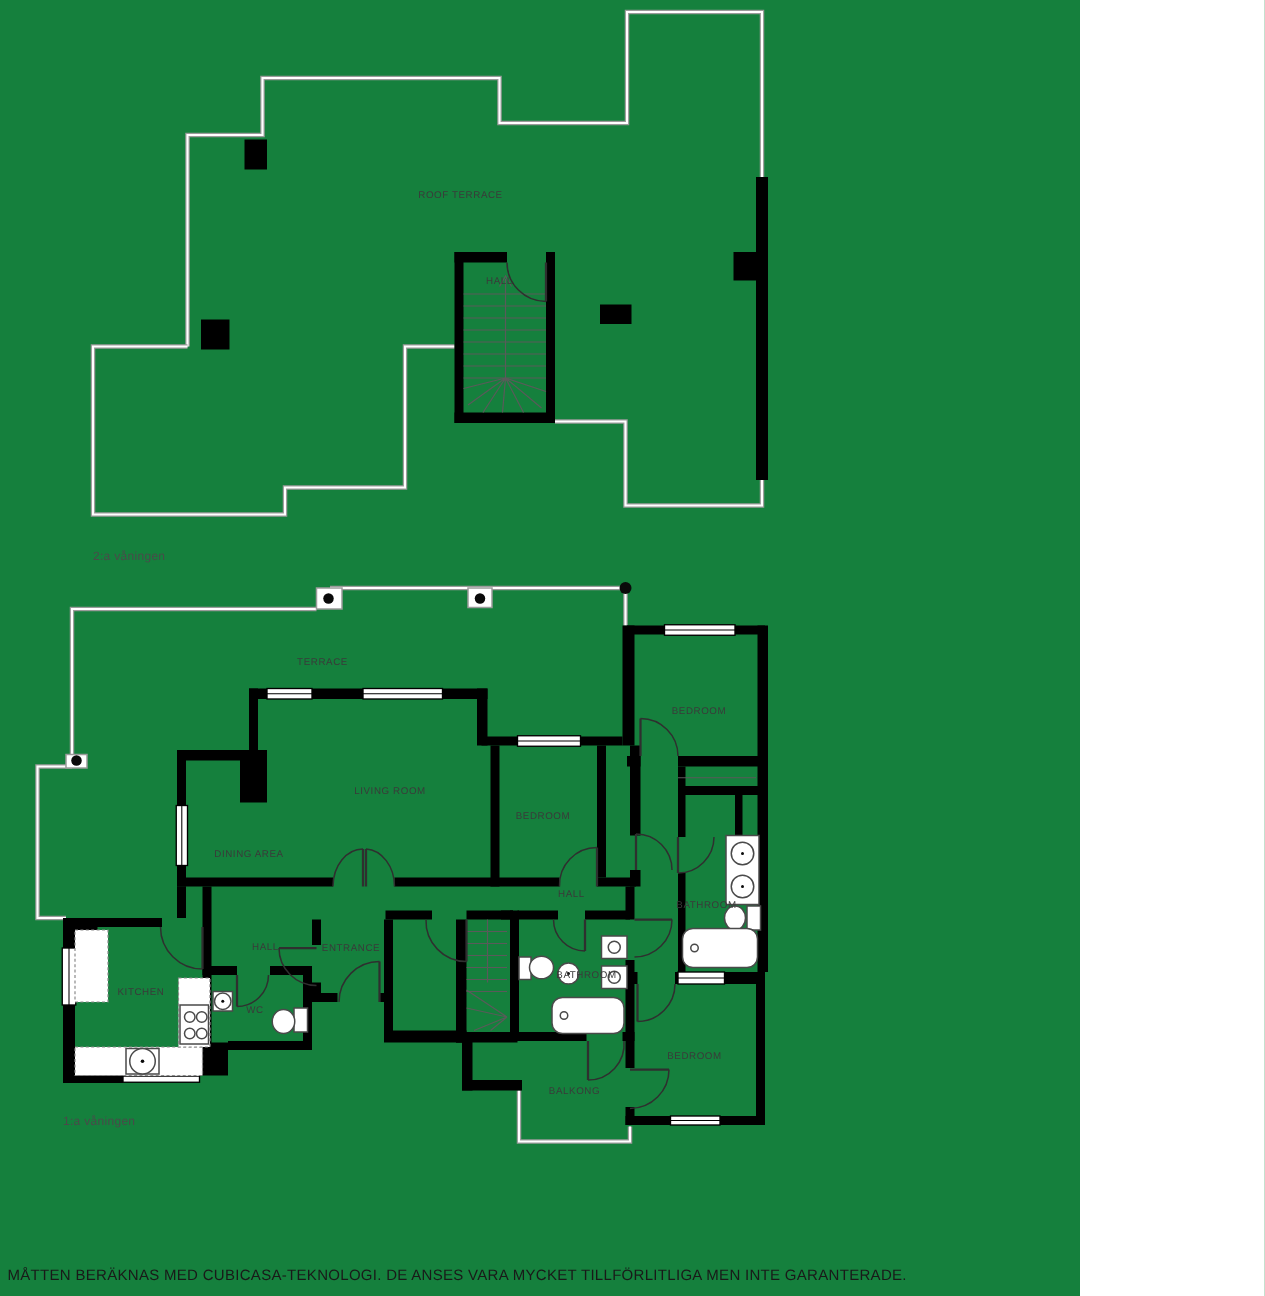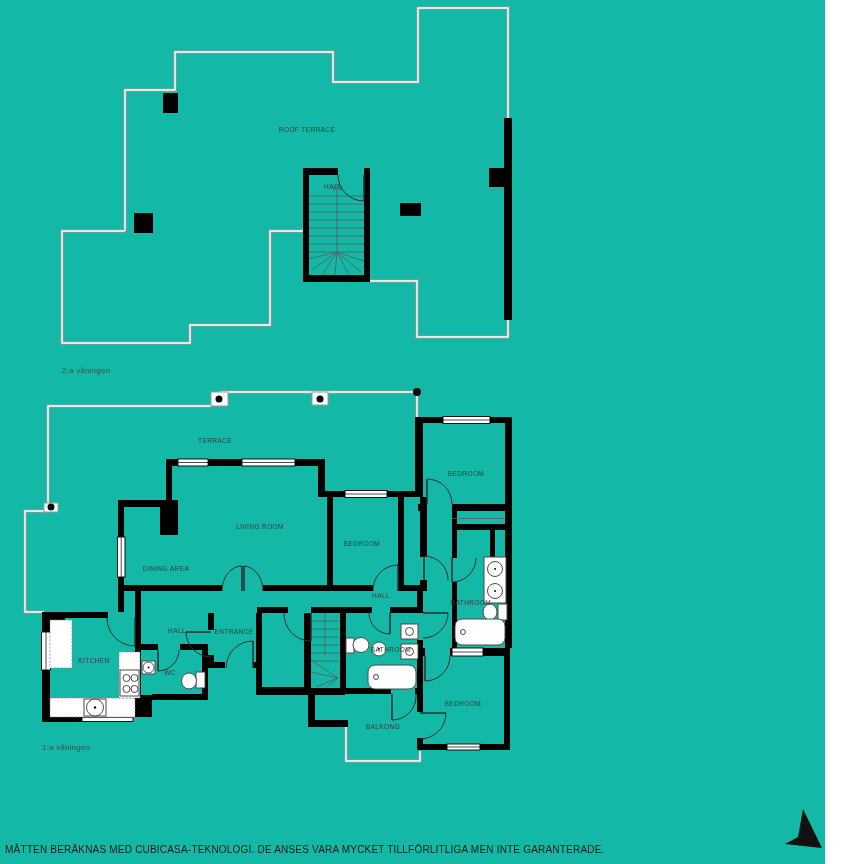--- a/index.html
+++ b/index.html
@@ -1,16 +1,16 @@
 <!DOCTYPE html>
 <html><head>
 <meta charset="utf-8">
 <style>
   html,body{margin:0;padding:0;background:#ffffff;}
-  .stage{position:relative;width:825px;height:864px;background:#14b8a6;overflow:hidden;}
+  .stage{position:relative;width:720px;height:864px;background:#15803d;overflow:hidden;}
   svg{display:block;}
   .w{fill:#000;}
   .rail{stroke:#9b9b9b;stroke-width:3;fill:none;}
   .rail2{stroke:#ffffff;stroke-width:1.4;fill:none;}
   .post{fill:#fff;stroke:#9b9b9b;stroke-width:1;}
   .dot{fill:#0a0a0a;}
   .door{stroke:#2f2f2f;stroke-width:1;fill:none;}
   .leaf{stroke:#2f2f2f;stroke-width:1.5;}
   .win-r{fill:#fff;stroke:#000;stroke-width:0.9;}
   .win-l{stroke:#000;stroke-width:0.7;}

